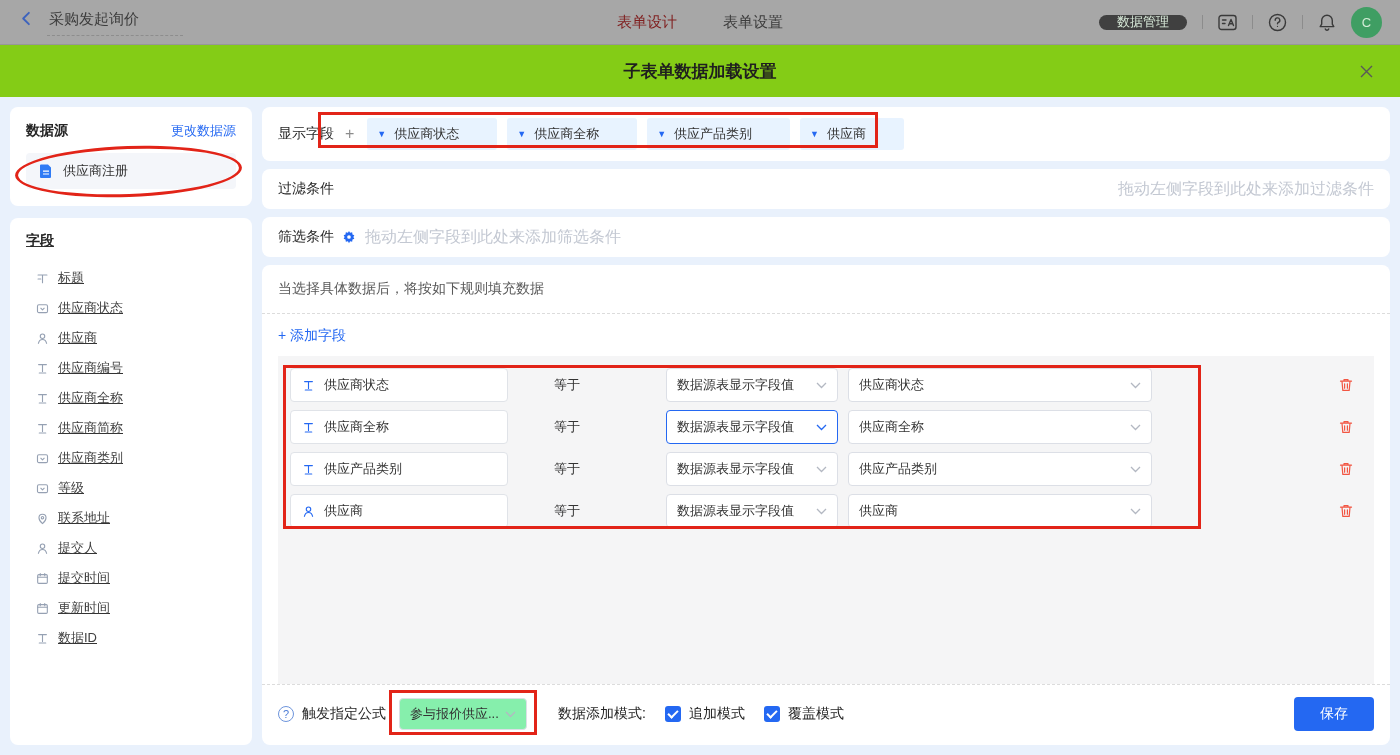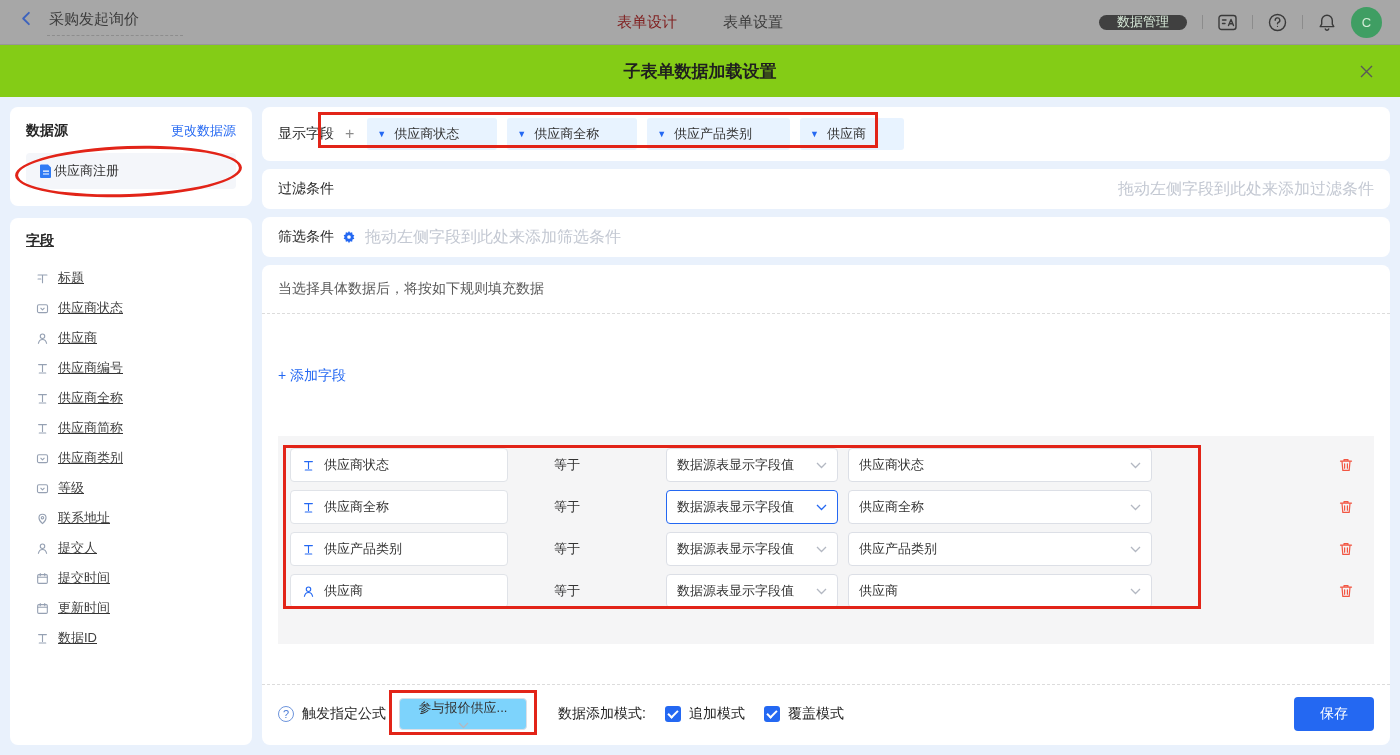--- a/index.html
+++ b/index.html
@@ -28,21 +28,21 @@
   .modal-title{font-size:17px;font-weight:600;color:#1f1f1f;}
   .modal-close{position:absolute;right:26px;top:19px;display:flex;cursor:pointer;}
   .modal-body{flex:1;display:flex;gap:10px;padding:10px;background:#e9f1fc;min-height:0;}
   .card{background:#fff;border-radius:8px;}
   
   .left-col{width:242px;display:flex;flex-direction:column;gap:12px;flex:0 0 auto;}
   .ds-card{padding:15px 16px 17px;flex:0 0 auto;}
   .ds-head{display:flex;justify-content:space-between;align-items:center;}
   .sec-title{font-weight:bold;font-size:14px;color:#262626;}
   .link{color:#2468f2;font-size:13px;cursor:pointer;}
-  .ds-item{margin-top:13px;height:36px;background:#f4f6fa;border-radius:4px;display:flex;align-items:center;padding:0 12px;position:relative;font-size:13px;color:#333;cursor:pointer;}
+  .ds-item{margin-top:13px;height:36px;background:#f4f6fa;border-radius:4px;display:flex;align-items:center;gap:9px;padding:0 12px;position:relative;font-size:13px;color:#333;cursor:pointer;}
   .ellipse-annotation{position:absolute;inset:-7px -6px -8px -11px;border:3px solid #e22418;border-radius:50%;pointer-events:none;transform:rotate(-2deg);z-index:5;}
   .fields-card{flex:1;padding:14px 16px;overflow:hidden;text-decoration:underline;}
   .fields-list{margin-top:13px;}
   .field-item{height:30px;display:flex;align-items:center;gap:9px;padding-left:9px;color:#404040;font-size:13px;cursor:grab;}
   .f-icon{color:#96a1b3;display:flex;width:14px;justify-content:center;}
   
   .right-col{flex:1;display:flex;flex-direction:column;gap:8px;min-width:0;}
   .row-card{flex:0 0 auto;display:flex;align-items:center;padding:0 16px;position:relative;}
   .display-card{height:54px;}
   .filter-card{height:40px;justify-content:space-between;}
@@ -50,41 +50,41 @@
   .row-label{font-size:14px;color:#262626;flex:0 0 auto;}
   .plus{color:#8c8c8c;margin:0 13px 0 11px;font-size:16px;}
   .chips{display:flex;gap:10px;}
   .chip{background:#e8f3ff;border-radius:3px;height:32px;display:flex;align-items:center;gap:8px;padding:0 38px 0 10px;font-size:13px;color:#333;cursor:pointer;}
   .tri{color:#2468f2;font-size:9px;line-height:1;}
   .red-rect{position:absolute;border:3px solid #e22418;pointer-events:none;z-index:5;}
   .chips-annotation{left:56px;top:5px;width:560px;height:36px;}
   .placeholder{color:#c3c8d2;font-size:16px;margin-left:27px;}
   .screen-card .placeholder{margin-left:9px;}
   .gear{margin-left:8px;display:flex;}
-  .main-card{flex:1;display:flex;flex-direction:column;min-height:0;gap:40px;}
+  .main-card{flex:1;display:flex;flex-direction:column;min-height:0;}
   .info-bar{padding:15px 16px;color:#595959;font-size:14px;border-bottom:1px dashed #dcdcdc;}
   .add-field{padding:13px 16px 11px;color:#2468f2;font-size:14px;cursor:pointer;align-self:flex-start;}
   .rules-wrap{flex:1;margin:0 16px;background:#f5f5f6;position:relative;padding:12px;min-height:0;overflow:hidden;}
   .rules-annotation{left:5px;top:9px;width:918px;height:164px;}
   .rule-row{display:flex;align-items:center;height:34px;margin-bottom:8px;}
   .rule-field{width:218px;height:34px;background:#fff;border:1px solid #e0e3e8;border-radius:4px;display:flex;align-items:center;gap:9px;padding:0 10px;font-size:13px;color:#333;cursor:pointer;}
   .rule-field .f-icon{color:#2468f2;}
   .rule-op{margin-left:46px;width:60px;font-size:13px;color:#333;}
   .rule-select{height:34px;background:#fff;border:1px solid #dcdfe6;border-radius:4px;display:flex;align-items:center;justify-content:space-between;padding:0 10px;font-size:13px;color:#333;cursor:pointer;}
   .chev{color:#b3b8c2;display:flex;}
   .sel-source{width:172px;margin-left:52px;}
   .sel-target{width:304px;margin-left:10px;}
   .rule-select.focused{border-color:#2468f2;}
   .rule-select.focused .chev{color:#2468f2;}
   .trash{margin-left:auto;margin-right:8px;color:#f25643;cursor:pointer;display:flex;}
   .footer{flex:0 0 auto;border-top:1px dashed #dcdcdc;padding:12px 16px 14px;display:flex;align-items:center;}
   .help-circle{width:16px;height:16px;border:1px solid #6e95dc;color:#4d7dd6;border-radius:50%;font-size:11px;display:flex;align-items:center;justify-content:center;margin-right:8px;flex:0 0 auto;}
   .formula-label{font-size:14px;color:#262626;margin-right:13px;}
   .formula-wrap{position:relative;}
-  .formula-select{width:128px;height:32px;border:1px solid #dcdfe6;border-radius:4px;display:flex;align-items:center;justify-content:space-between;padding:0 10px;font-size:13px;color:#333;cursor:pointer;background:#7dd3fc;flex-direction:column;}
+  .formula-select{width:128px;height:32px;border:1px solid #dcdfe6;border-radius:4px;display:flex;align-items:center;justify-content:space-between;padding:0 10px;font-size:13px;color:#333;cursor:pointer;background:#86efac;}
   .formula-annotation{left:-10px;top:-8px;width:148px;height:45px;}
   .mode-label{margin-left:31px;font-size:14px;color:#262626;}
   .cb{width:16px;height:16px;background:#2468f2;border-radius:3px;position:relative;margin:0 8px 0 19px;flex:0 0 auto;cursor:pointer;}
   .cb::after{content:"";position:absolute;left:5px;top:2px;width:4px;height:8px;border:solid #fff;border-width:0 2px 2px 0;transform:rotate(45deg);}
   .cb-label{font-size:14px;color:#262626;}
   .save-btn{margin-left:auto;width:80px;height:34px;background:#2468f2;color:#fff;border:none;border-radius:4px;font-size:14px;cursor:pointer;font-family:inherit;}
 </style>
 </head>
 <body>
 

